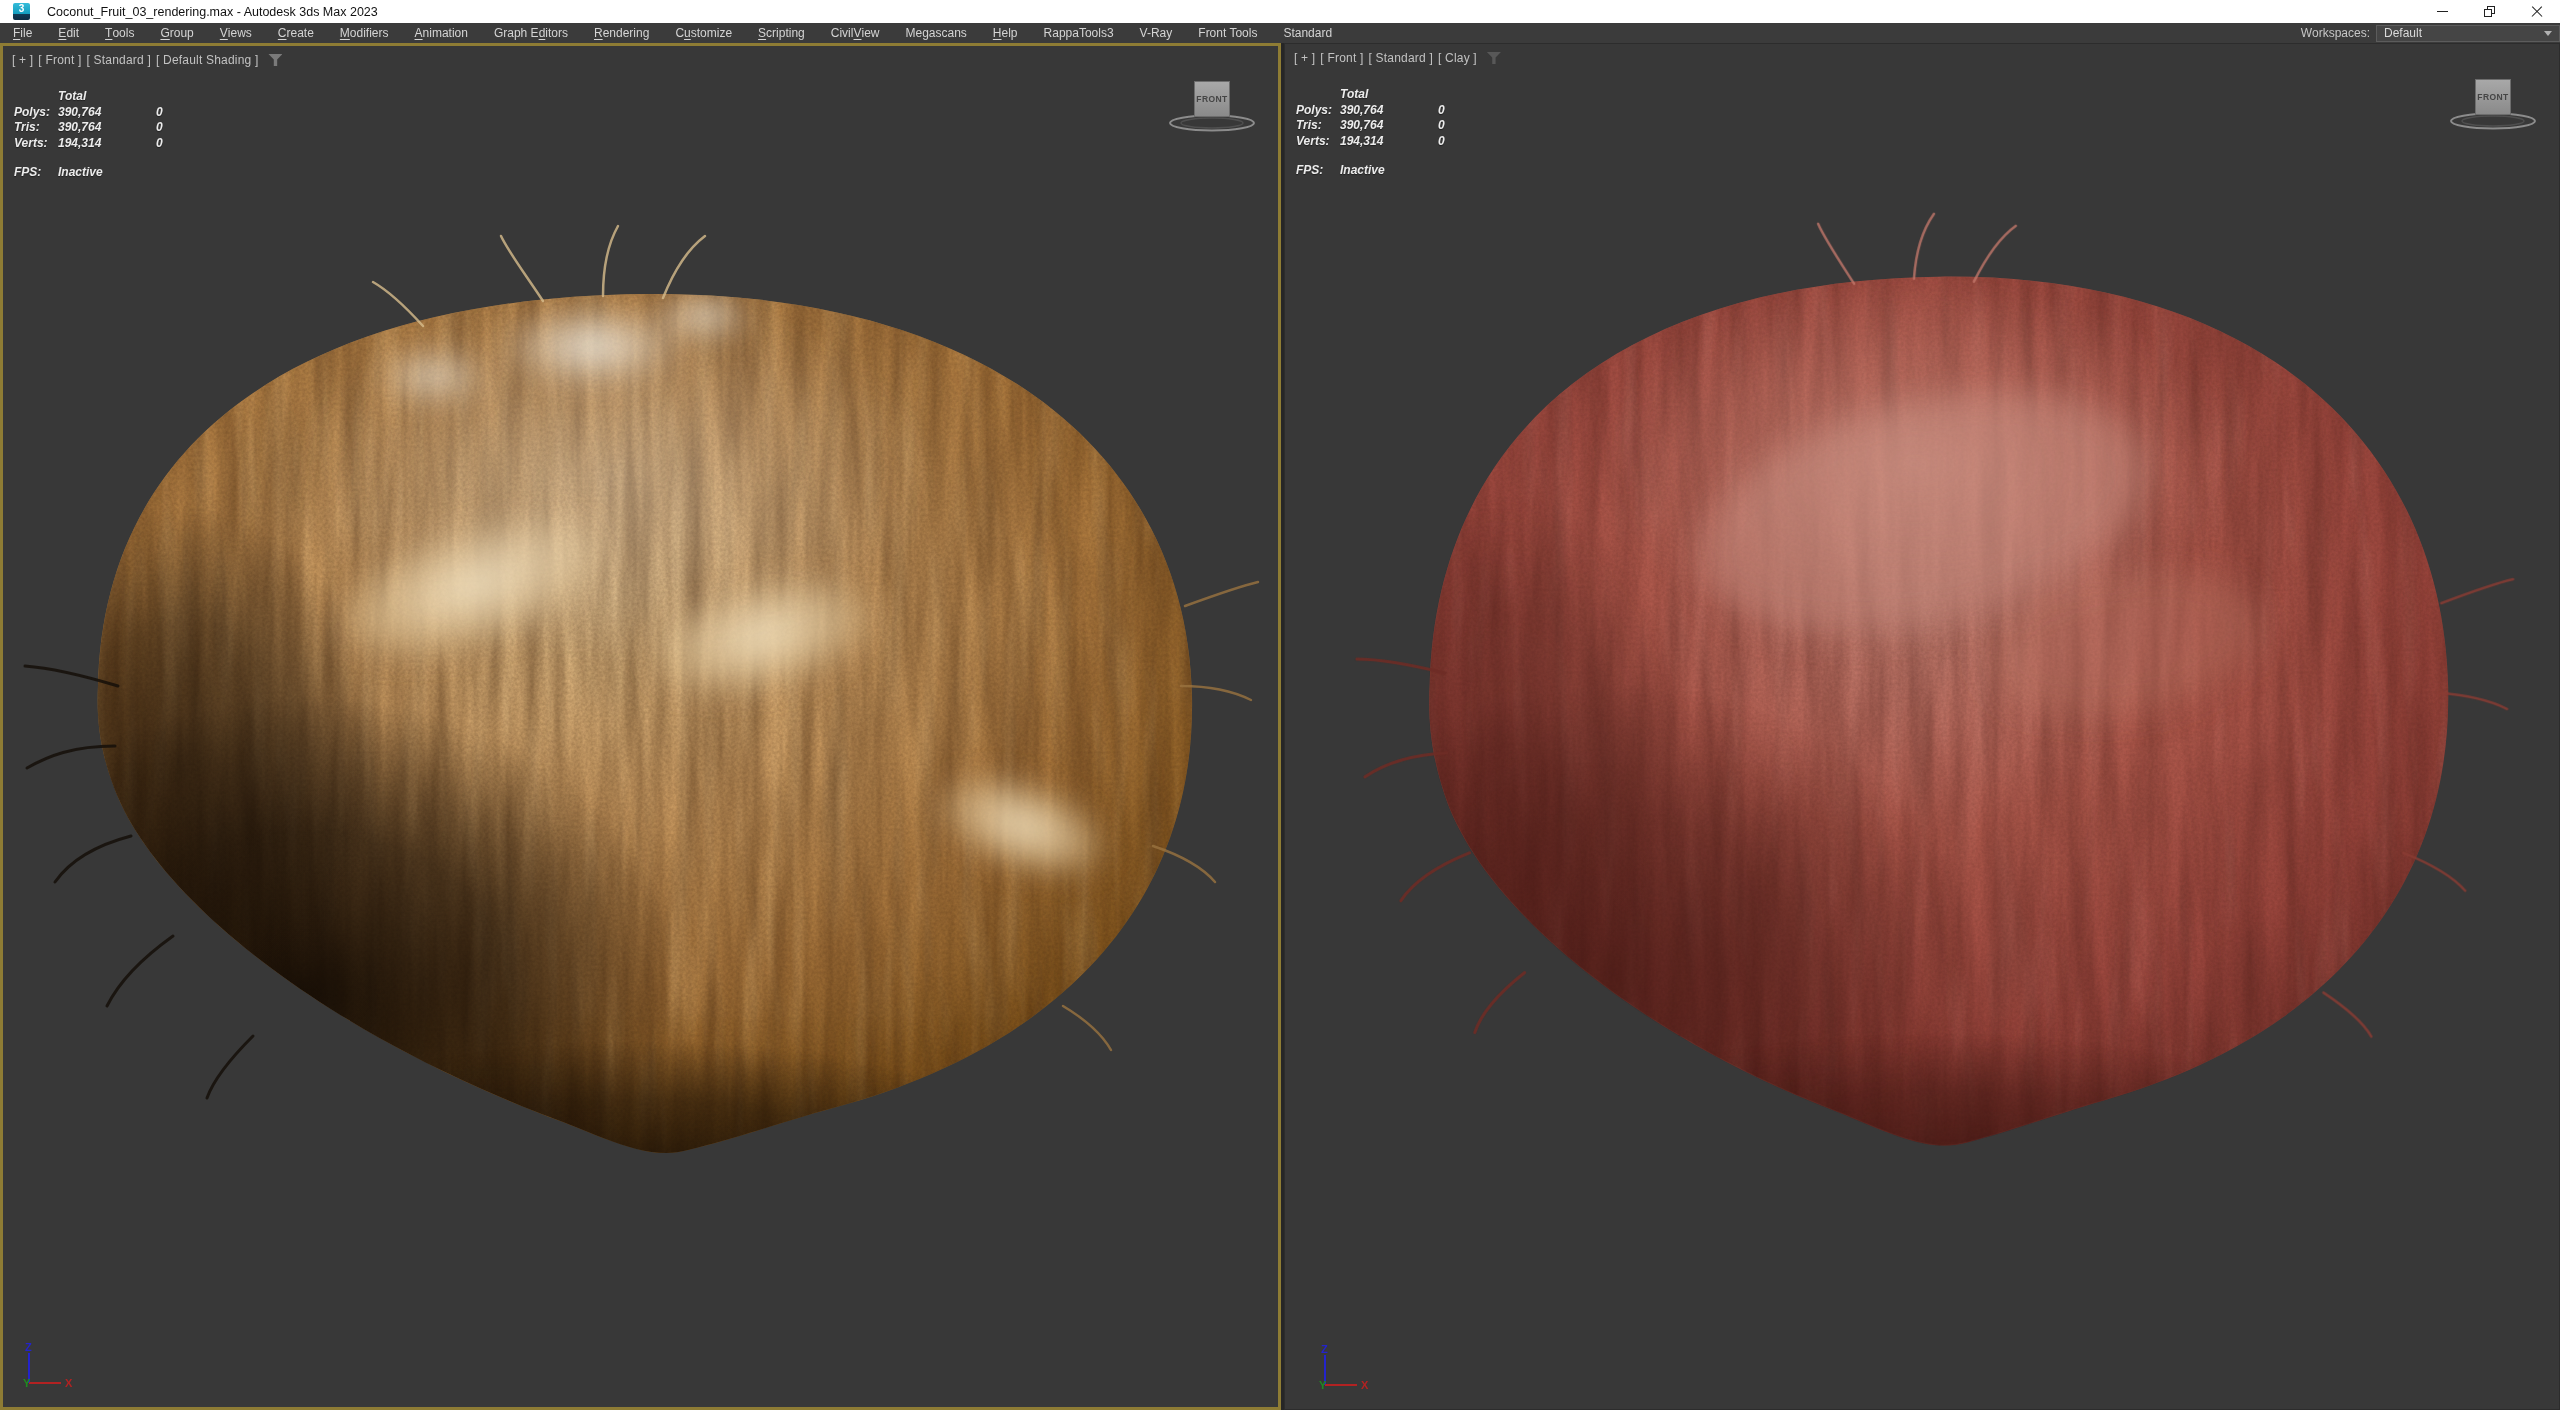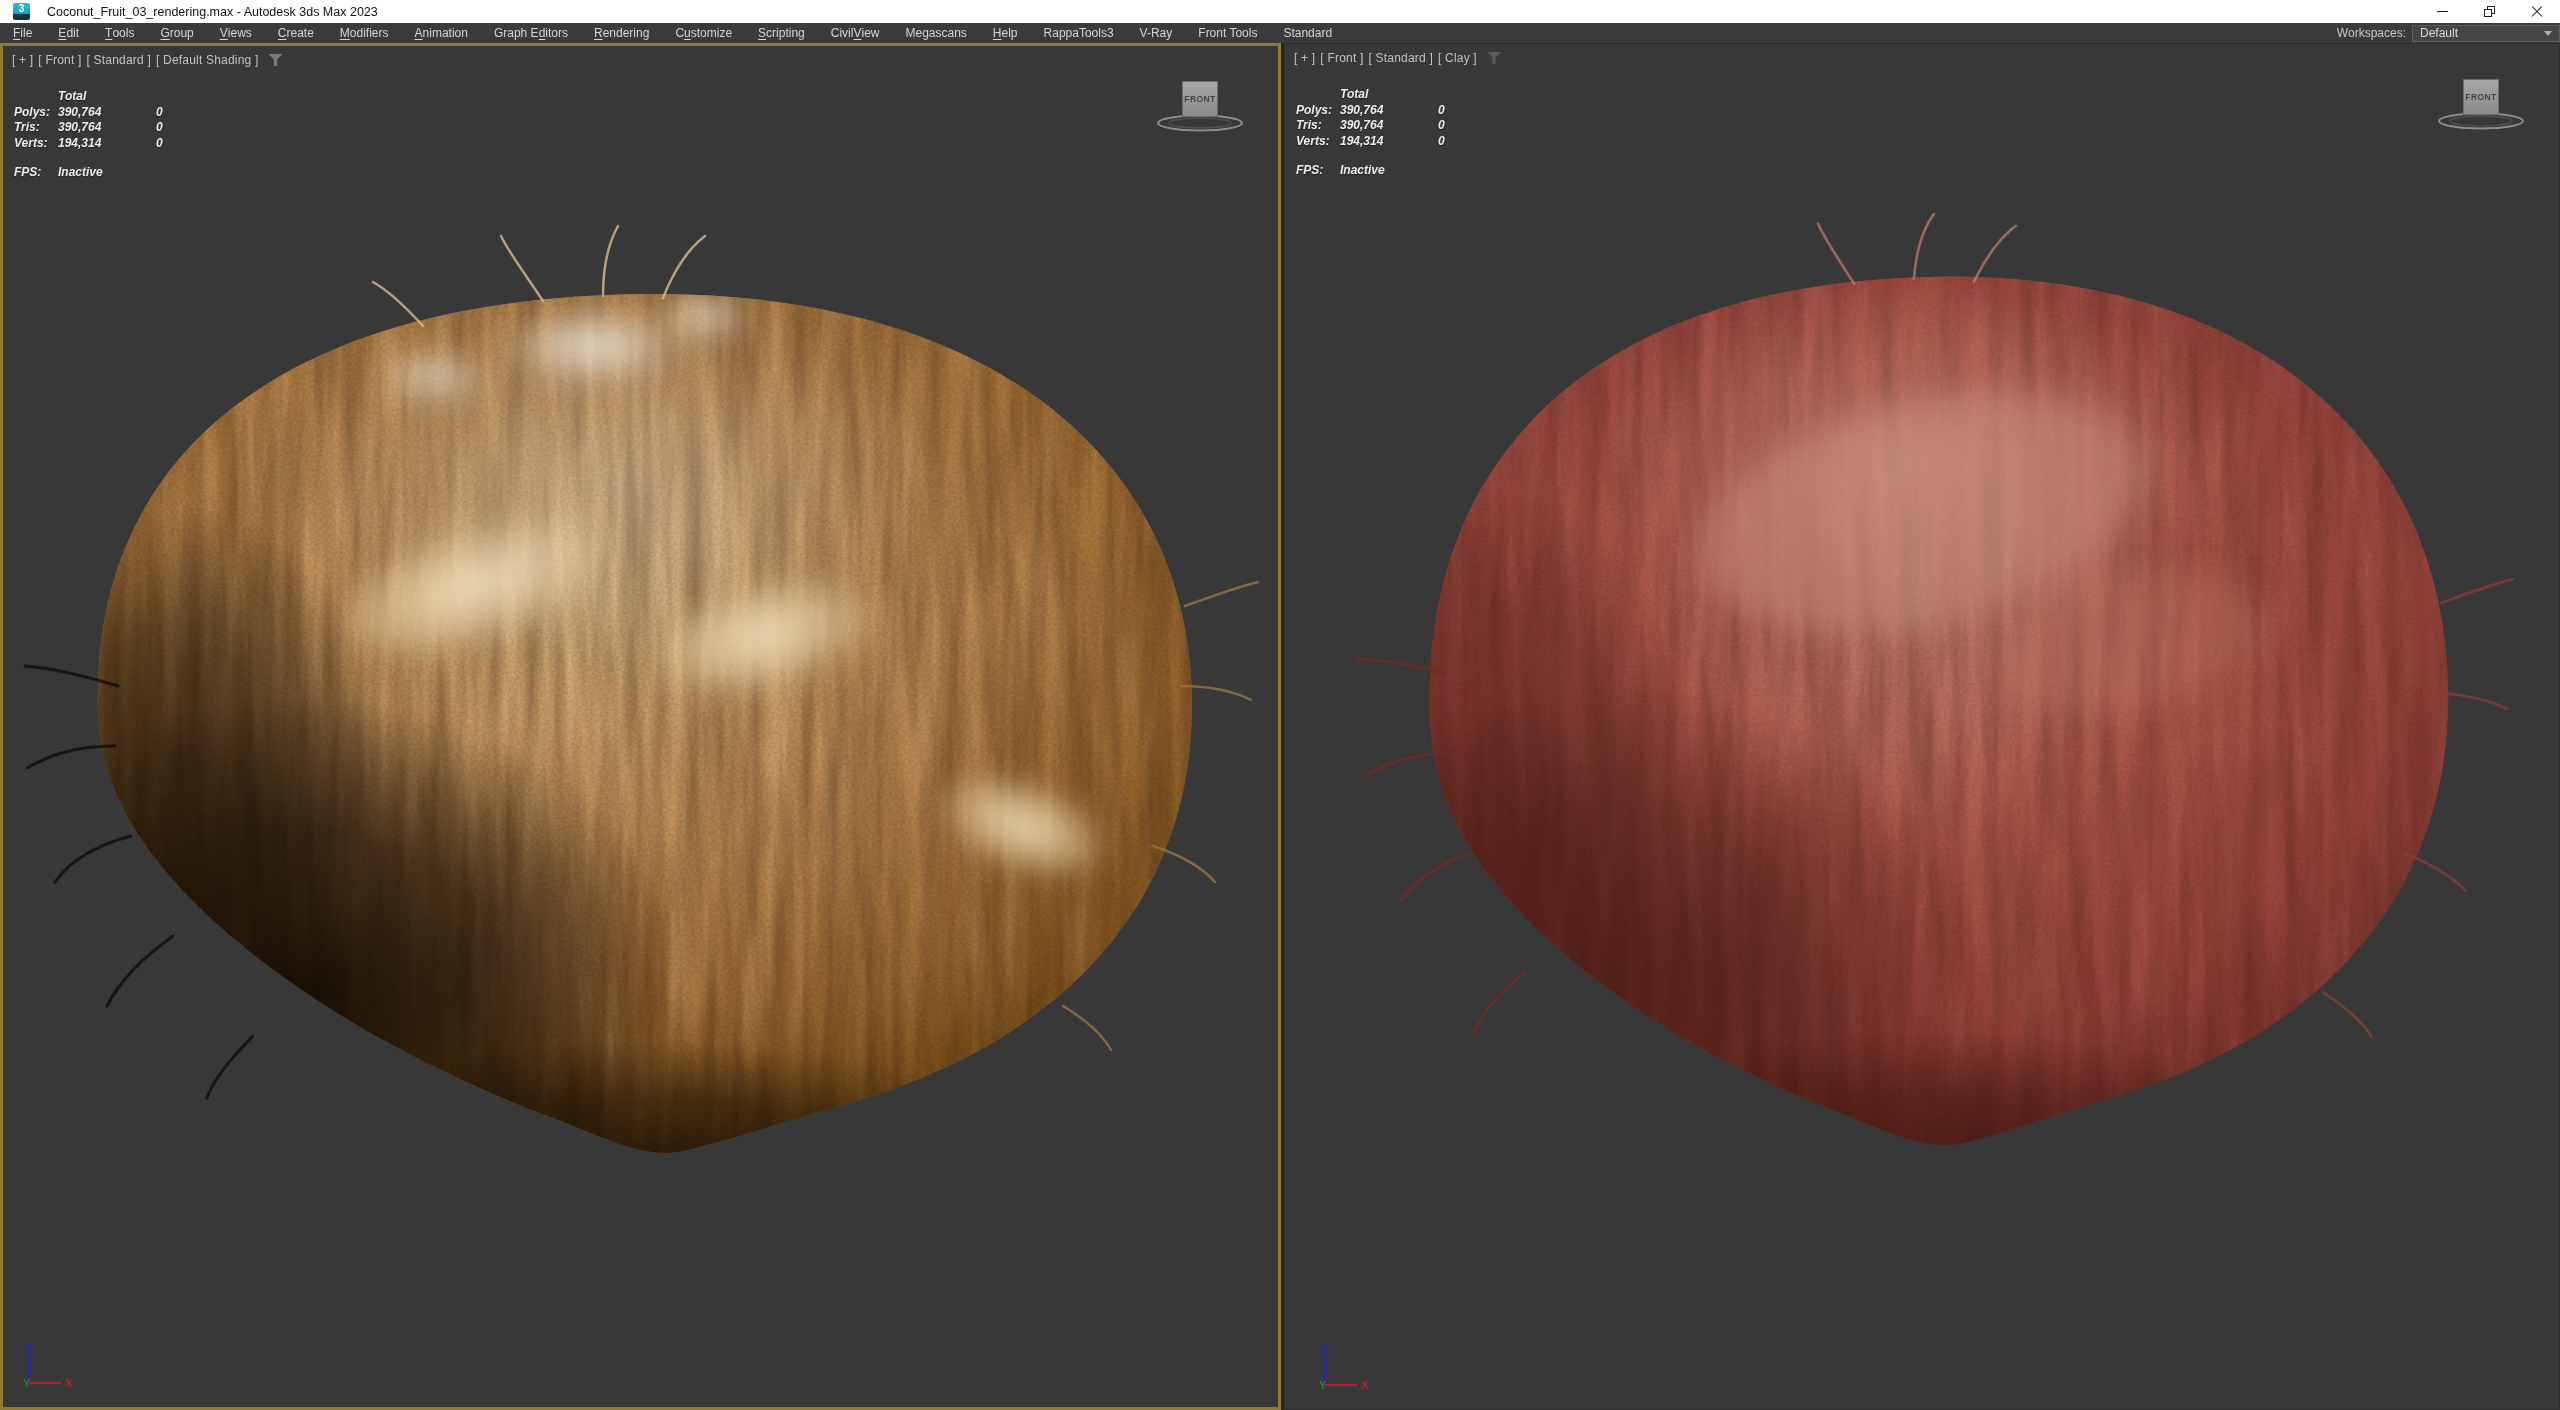--- a/index.html
+++ b/index.html
@@ -41,21 +41,21 @@
     position:absolute; top:23px; left:0; right:0; height:20px;
     background:#3b3b3b; display:flex; align-items:center;
     font-size:12px; color:#d4d4d4;
   }
   .menu-items { display:flex; align-items:center; height:100%; }
   .menu-item { padding:0 13px; height:100%; display:flex; align-items:center; cursor:default; white-space:nowrap; }
   .accel { text-decoration:underline; text-underline-offset:2px; }
   .workspaces { margin-left:auto; display:flex; align-items:center; margin-right:0; color:#c6c6c6; }
   .ws-label { margin-right:6px; font-size:12px; }
   .ws-select {
-    width:148px; height:17px; background:#454545; border:1px solid #5c5c5c;
+    width:184px; height:17px; background:#454545; border:1px solid #5c5c5c;
     display:flex; align-items:center; padding:0 7px; color:#dadada; font-size:12px;
   }
   .ws-caret { margin-left:auto; width:0; height:0; border-left:4px solid transparent; border-right:4px solid transparent; border-top:5px solid #b2b2b2; }
 
   
   .viewport { position:absolute; top:43px; height:1367px; background:#383838; }
   #vp-left  { left:0; width:1281px; border:3px solid #8e7c34; }
   #vp-right { left:1284px; width:1276px; border:1px solid #2c2c2c; }
   .vp-canvas { position:absolute; inset:0; width:100%; height:100%; display:block; }
 
@@ -73,21 +73,21 @@
   .stats {
     position:absolute; top:43px; left:11px; z-index:5;
     font-size:12px; font-weight:bold; color:#ececec; line-height:15.5px;
     text-shadow:0 1px 1px rgba(0,0,0,.45);
     font-style:italic;
   }
   .srow { display:grid; grid-template-columns:44px 98px 40px; }
   .srow .c3 { text-align:left; }
   .srow.fps { margin-top:14px; }
 
-  .viewcube { position:absolute; top:26px; right:34px; width:88px; height:70px; z-index:5; }
+  .viewcube { position:absolute; top:26px; right:22px; width:88px; height:70px; z-index:5; }
   .vc-cube {
     position:absolute; left:26px; top:9px; width:36px; height:36px;
     background:linear-gradient(180deg,#a8a8a8,#8a8a8a); border:1px solid #6d6d6d;
     display:flex; align-items:center; justify-content:center;
     font-size:8.5px; font-weight:bold; color:#454545; letter-spacing:.4px;
   }
   .axis-gizmo { position:absolute; bottom:10px; z-index:5; }
   #vp-left  .axis-gizmo { left:6px; }
   #vp-right .axis-gizmo { left:20px; }
 </style>

